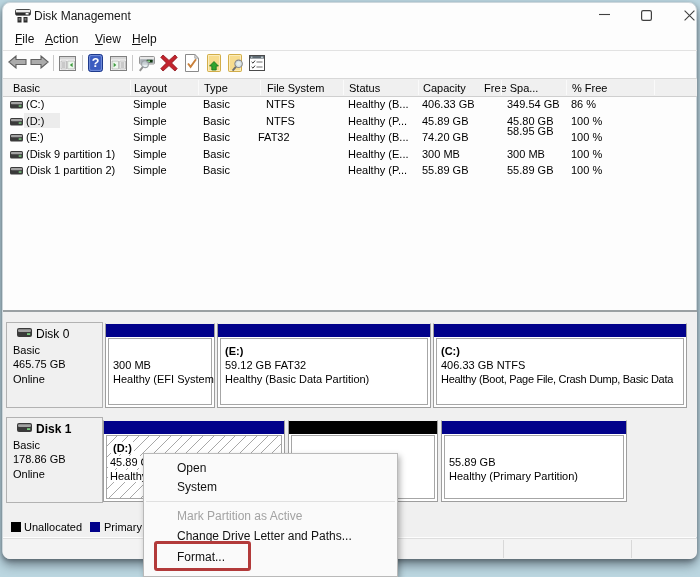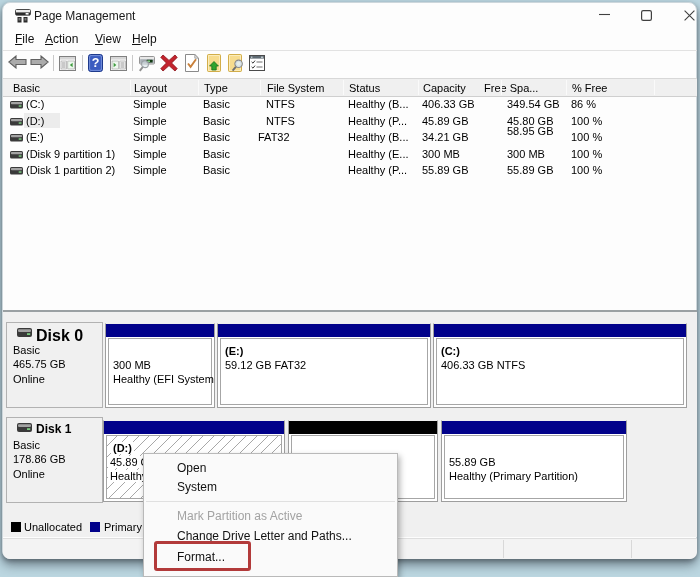--- a/index.html
+++ b/index.html
@@ -30,21 +30,21 @@
 
 <svg class="abs" style="left:15px;top:9px" width="16" height="15" viewBox="0 0 16 15">
   <rect x="0.5" y="0.5" width="15" height="5.6" rx="1" fill="#ececec" stroke="#4a4a4a" stroke-width="1"></rect>
   <rect x="1" y="3.4" width="14" height="2.8" fill="#2b2b2b"></rect>
   <rect x="10.6" y="4" width="3" height="1.6" fill="#fff"></rect>
   <rect x="2.5" y="8" width="4" height="5.5" fill="#2b2b2b"></rect>
   <rect x="8.5" y="8" width="4" height="5.5" fill="#2b2b2b"></rect>
   <rect x="3.5" y="9" width="2" height="2.5" fill="#777"></rect>
   <rect x="9.5" y="9" width="2" height="2.5" fill="#777"></rect>
 </svg>
-<div class="t12" style="left:34px;top:9px;color:#191919">Page Management</div>
+<div class="t12" style="left:34px;top:9px;color:#191919">Disk Management</div>
 <svg class="abs" style="left:599px;top:9px" width="11" height="11" viewBox="0 0 11 11">
     <line x1="0" y1="5.5" x2="11" y2="5.5" stroke="#404040" stroke-width="1.1"></line>
   </svg>
 <svg class="abs" style="left:641px;top:10px" width="11" height="11" viewBox="0 0 11 11">
     <rect x="0.6" y="0.6" width="9.8" height="9.8" rx="1.6" fill="none" stroke="#404040" stroke-width="1.2"></rect>
   </svg>
 <svg class="abs" style="left:684px;top:10px" width="11" height="11" viewBox="0 0 11 11">
     <path d="M0.6 0.6 L10.4 10.4 M10.4 0.6 L0.6 10.4" stroke="#404040" stroke-width="1.1"></path>
   </svg>
 
@@ -183,21 +183,21 @@
 <svg class="abs" style="left:10px;top:134px" width="13" height="8" viewBox="0 0 13 8">
       <rect x="0" y="0" width="13" height="7.5" rx="1.5" fill="#3a3a3a"></rect>
       <rect x="0.9" y="1" width="11.2" height="2.3" rx="1" fill="#a3a3a3"></rect>
       <rect x="8.7" y="4.3" width="2.8" height="1.5" fill="#79c97e"></rect>
     </svg>
 <div class="t11" style="left:26px;top:131px">(E:)</div>
 <div class="t11" style="left:133px;top:131px">Simple</div>
 <div class="t11" style="left:203px;top:131px">Basic</div>
 <div class="t11" style="left:258px;top:131px">FAT32</div>
 <div class="t11" style="left:348px;top:131px">Healthy (B...</div>
-<div class="t11" style="left:422px;top:131px">34.21 GB</div>
+<div class="t11" style="left:422px;top:131px">74.20 GB</div>
 <div class="t11" style="left:507px;top:125px">58.95 GB</div>
 <div class="t11" style="left:571px;top:131px">100 %</div>
 <svg class="abs" style="left:10px;top:150.5px" width="13" height="8" viewBox="0 0 13 8">
       <rect x="0" y="0" width="13" height="7.5" rx="1.5" fill="#3a3a3a"></rect>
       <rect x="0.9" y="1" width="11.2" height="2.3" rx="1" fill="#a3a3a3"></rect>
       <rect x="8.7" y="4.3" width="2.8" height="1.5" fill="#79c97e"></rect>
     </svg>
 <div class="t11" style="left:26px;top:147.5px">(Disk 9 partition 1)</div>
 <div class="t11" style="left:133px;top:147.5px">Simple</div>
 <div class="t11" style="left:203px;top:147.5px">Basic</div>
@@ -221,44 +221,46 @@
 
 <div class="abs" style="left:3px;top:310px;width:694px;height:2px;background:#9aa0a3"></div>
 <div class="abs" style="left:3px;top:312px;width:694px;height:225px;background:#f0f0f0"></div>
 
 <div class="abs" style="left:6px;top:322px;width:97px;height:86px;background:#f0f0f0;border:1px solid #b2b2b2"></div>
 <svg class="abs" style="left:17px;top:328px" width="15" height="10" viewBox="0 0 15 10">
     <rect x="0" y="0" width="15" height="9" rx="2" fill="#3a3a3a"></rect>
     <rect x="1" y="1.2" width="13" height="2.8" rx="1.2" fill="#a3a3a3"></rect>
     <rect x="10" y="5.2" width="3.2" height="1.8" fill="#79c97e"></rect>
   </svg>
-<div class="t11" style="left:36px;top:327px;font-weight:bold;font-size:16px">Disk 0</div>
+<div class="t11" style="left:36px;top:327px;font-weight:normal;font-size:12px">Disk 0</div>
 <div class="t11" style="left:13px;top:344px">Basic</div>
 <div class="t11" style="left:13px;top:358px">465.75 GB</div>
 <div class="t11" style="left:13px;top:373px">Online</div>
 
 <div class="part" style="left:105px;top:323px;width:110px;height:85px">
   <div class="abs navy" style="left:0;top:0;width:100%;height:13px"></div>
   <div class="pbody">
     <div class="ptxt" style="top:20px">300 MB</div>
     <div class="ptxt" style="top:34px">Healthy (EFI System</div>
   </div>
 </div>
 <div class="part" style="left:217px;top:323px;width:214px;height:85px">
   <div class="abs navy" style="left:0;top:0;width:100%;height:13px"></div>
   <div class="pbody">
     <div class="ptxt" style="top:6px;font-weight:bold">(E:)</div>
     <div class="ptxt" style="top:20px">59.12 GB FAT32</div>
+    <div class="ptxt" style="top:34px">Healthy (Basic Data Partition)</div>
   </div>
 </div>
 <div class="part" style="left:433px;top:323px;width:254px;height:85px">
   <div class="abs navy" style="left:0;top:0;width:100%;height:13px"></div>
   <div class="pbody">
     <div class="ptxt" style="top:6px;font-weight:bold">(C:)</div>
     <div class="ptxt" style="top:20px">406.33 GB NTFS</div>
+    <div class="ptxt" style="top:34px;letter-spacing:-0.3px">Healthy (Boot, Page File, Crash Dump, Basic Data</div>
   </div>
 </div>
 
 <div class="abs" style="left:6px;top:417px;width:97px;height:86px;background:#f0f0f0;border:1px solid #b2b2b2"></div>
 <svg class="abs" style="left:17px;top:423px" width="15" height="10" viewBox="0 0 15 10">
     <rect x="0" y="0" width="15" height="9" rx="2" fill="#3a3a3a"></rect>
     <rect x="1" y="1.2" width="13" height="2.8" rx="1.2" fill="#a3a3a3"></rect>
     <rect x="10" y="5.2" width="3.2" height="1.8" fill="#79c97e"></rect>
   </svg>
 <div class="t11" style="left:36px;top:422px;font-weight:bold;font-size:12px">Disk 1</div>

